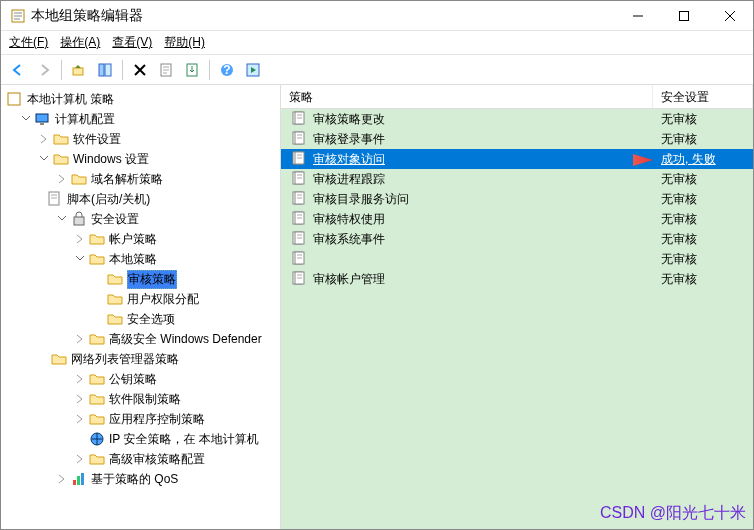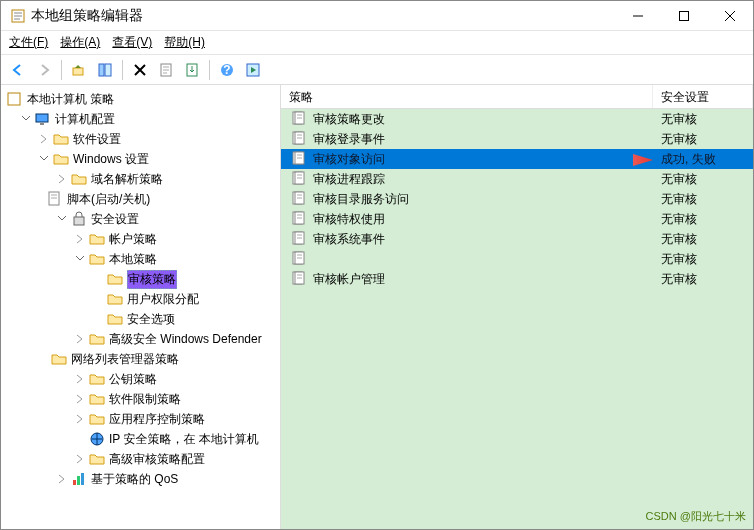--- a/index.html
+++ b/index.html
@@ -9,37 +9,37 @@
 .titlebar .wbtn { width: 46px; height: 30px; display: flex; align-items: center; justify-content: center; }
 .menubar { height: 24px; display: flex; align-items: center; padding: 0 8px; border-bottom: 1px solid #e5e5e5; gap: 12px; }
 .menubar span { cursor: default; text-decoration: underline; }
 .toolbar { height: 30px; display: flex; align-items: center; padding: 0 6px; border-bottom: 1px solid #ddd; gap: 4px; }
 .toolbar .tbtn { width: 22px; height: 22px; display: flex; align-items: center; justify-content: center; border: 1px solid transparent; }
 .toolbar .sep { width: 1px; height: 20px; background: #ccc; margin: 0 2px; }
 .main { flex: 1; display: flex; overflow: hidden; }
 .tree-pane { width: 280px; border-right: 1px solid #ddd; overflow-x: scroll; overflow-y: auto; position: relative; }
 .tree-inner { min-width: 320px; padding: 4px 0; }
 .tree-row { height: 20px; display: flex; align-items: center; white-space: nowrap; }
-.tree-row.selected .label { background: #8b5cf6; border: 1px dotted #7aa; }
+.tree-row.selected .label { background: #3b82f6; border: 1px dotted #7aa; }
 .tw { display: inline-flex; width: 14px; height: 14px; align-items: center; justify-content: center; cursor: pointer; }
 .tw svg { width: 10px; height: 10px; }
 .ico { display: inline-flex; width: 16px; height: 16px; margin: 0 4px 0 2px; align-items: center; justify-content: center; }
 .list-pane { flex: 1; display: flex; flex-direction: column; overflow: hidden; }
 .list-header { height: 24px; display: flex; border-bottom: 1px solid #ddd; }
 .list-header .col { padding: 4px 8px; border-right: 1px solid #eee; }
 .col-policy { flex: 1; }
 .col-setting { width: 100px; }
 .list-body { flex: 1; background: #d5edd5; overflow-x: scroll; }
 .list-inner { min-width: 440px; text-align: center; }
 .list-row { height: 20px; display: flex; align-items: center; position: relative; }
-.list-row.selected { background: #0078d7; color: #0f172a; }
+.list-row.selected { background: #0078d7; color: #ffffff; text-decoration: underline; }
 .list-row .cell { padding: 0 8px; display: flex; align-items: center; }
 .list-row .ico { margin-right: 6px; }
 .arrow-annot { position: absolute; right: 100px; top: 2px; pointer-events: none; }
-.watermark { position: fixed; right: 8px; bottom: 6px; color: #4d7c0f; font-size: 11px; pointer-events: none; margin-top: 45px; }
+.watermark { position: fixed; right: 8px; bottom: 6px; color: #6d28d9; font-size: 16px; pointer-events: none; margin-top: 45px; }
 </style>
 </head>
 <body>
 
 <div class="titlebar">
   <span class="ico">
     <svg viewBox="0 0 16 16">
         <rect x="1" y="2" width="12" height="12" fill="#fff" stroke="#b8860b"></rect>
         <path d="M3 5h8M3 8h8M3 11h6" stroke="#888"></path>
       </svg>

